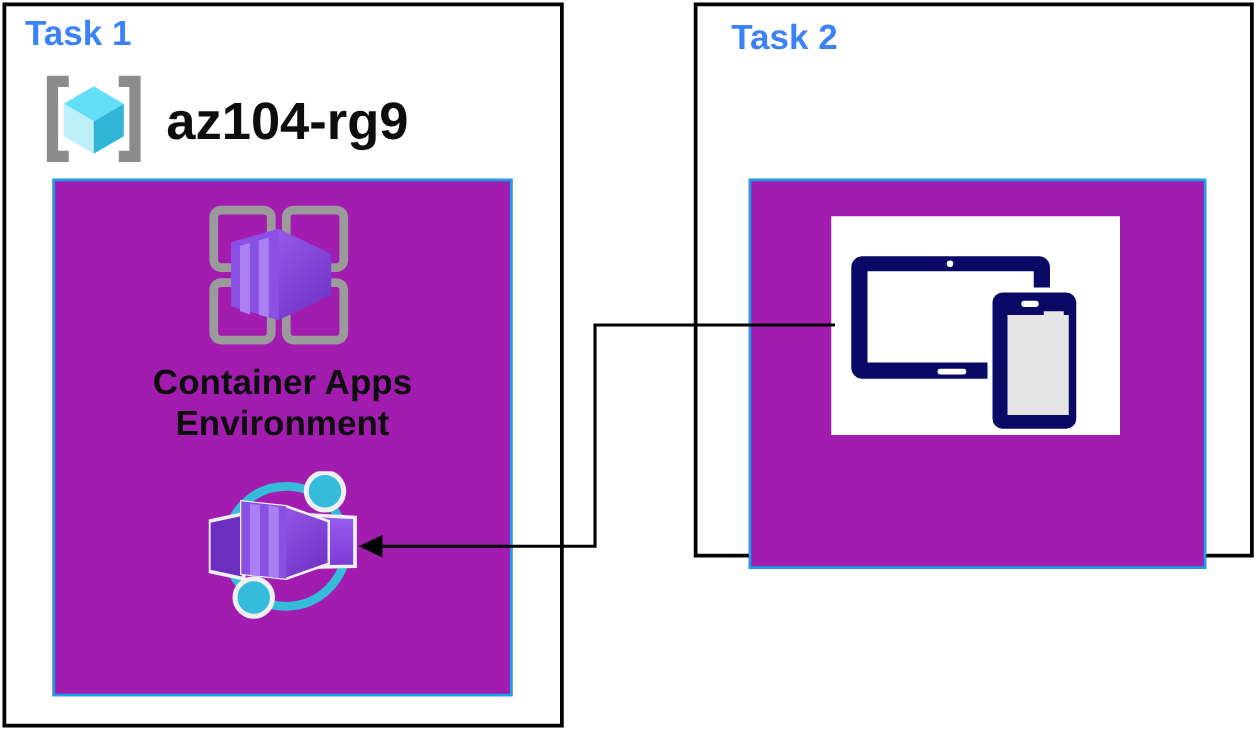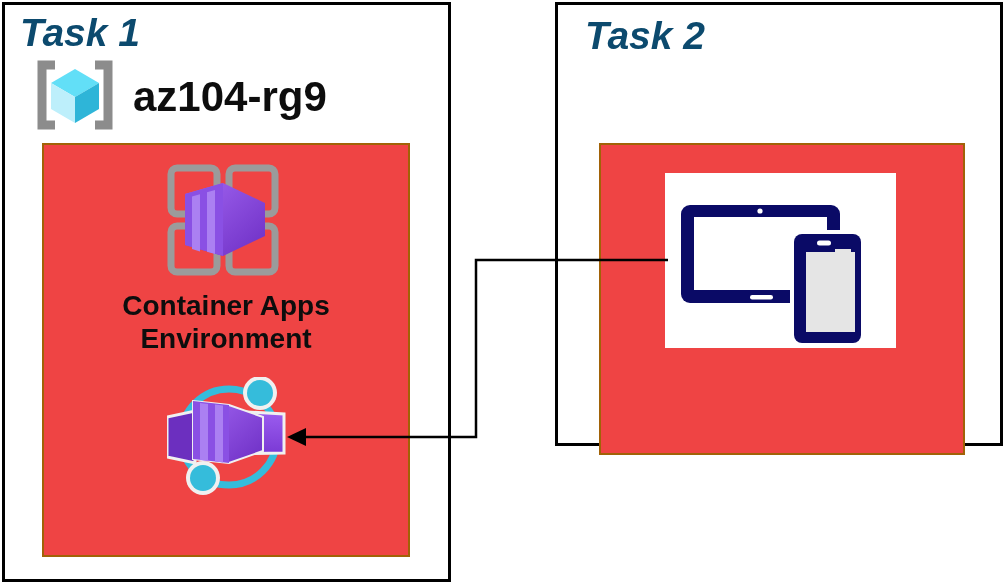--- a/index.html
+++ b/index.html
@@ -7,27 +7,27 @@
     position:relative;width:1006px;height:584px;background:#ffffff;
     font-family:"Liberation Sans",sans-serif;overflow:hidden;
   }
   .task-box{
     position:absolute;background:#ffffff;border:3px solid #000000;
     box-sizing:border-box;
   }
   #task1-box{left:2px;top:2px;width:449px;height:580px;}
   #task2-box{left:555px;top:2px;width:448px;height:444px;}
   .task-title{
-    position:absolute;font-size:39px;font-weight:bold;color:#0c4a6e;
-    white-space:nowrap;letter-spacing:0px;font-style:italic;
+    position:absolute;font-size:28px;font-weight:bold;color:#3b82f6;
+    white-space:nowrap;letter-spacing:0px;
   }
   #task1-title{left:15px;top:6px;}
   #task2-title{left:27px;top:9px;}
   .panel{
-    position:absolute;background:#ef4444;border:2px solid #a16207;
+    position:absolute;background:#a21caf;border:2px solid #0ea5e9;
     box-sizing:border-box;
   }
   #task1-panel{left:37px;top:138px;width:368px;height:414px;}
   #task2-panel{left:41px;top:138px;width:366px;height:312px;}
   .node-icon{position:absolute;}
   .node-label{
     position:absolute;left:0;right:0;text-align:center;
     font-size:28px;font-weight:bold;color:#0D0D0D;line-height:33px;
   }
   #env-icon{left:119px;top:15px;width:120px;height:120px;}

